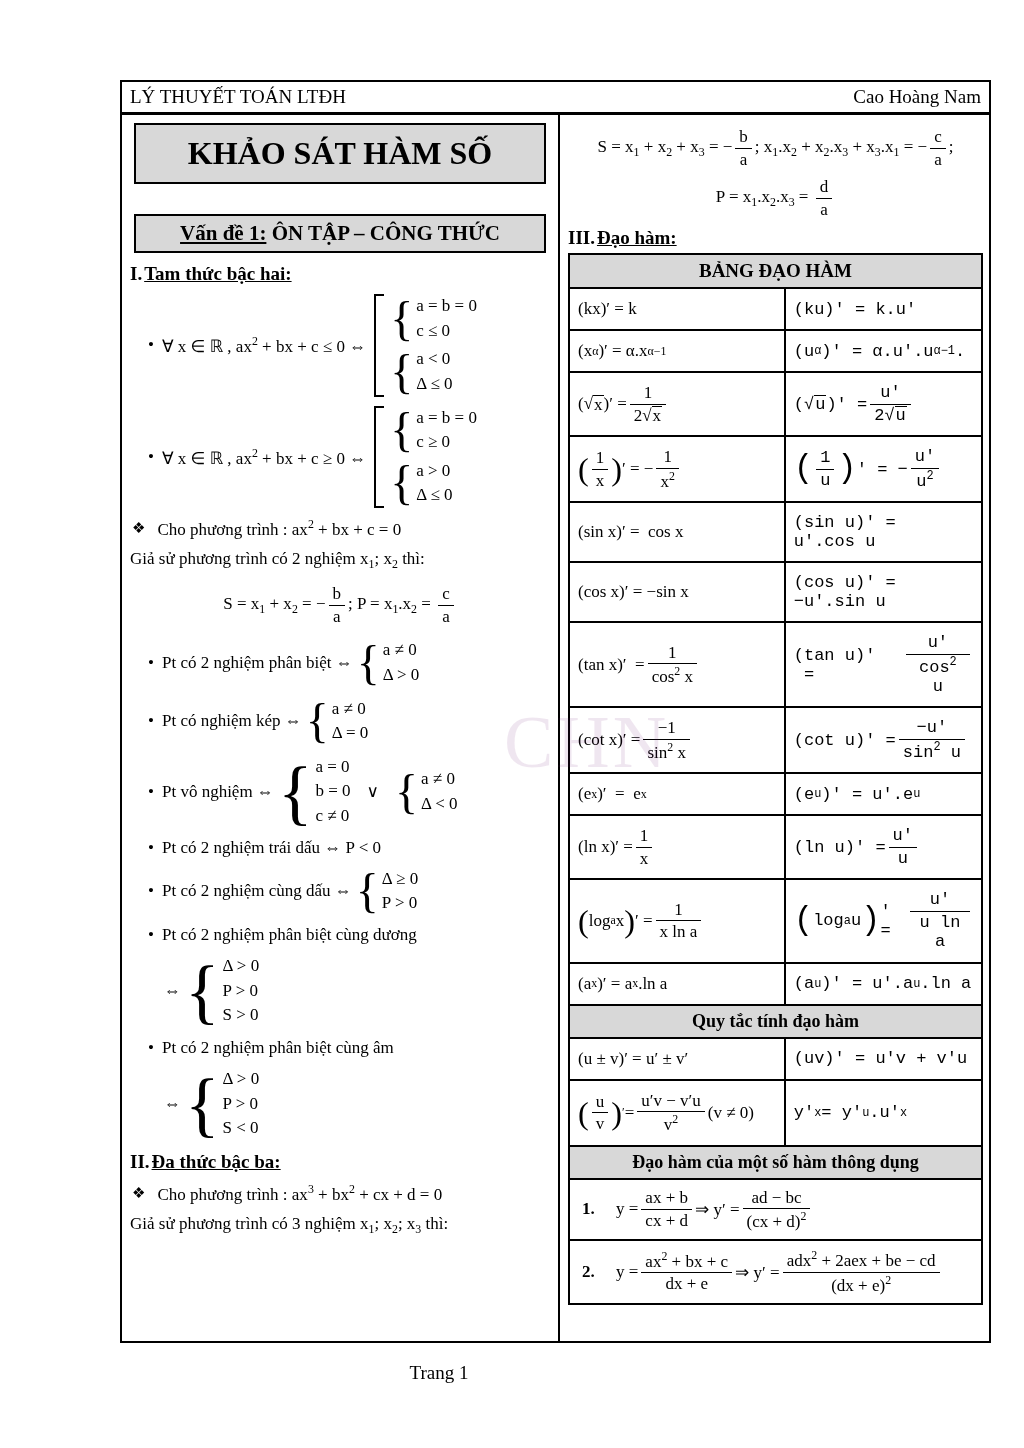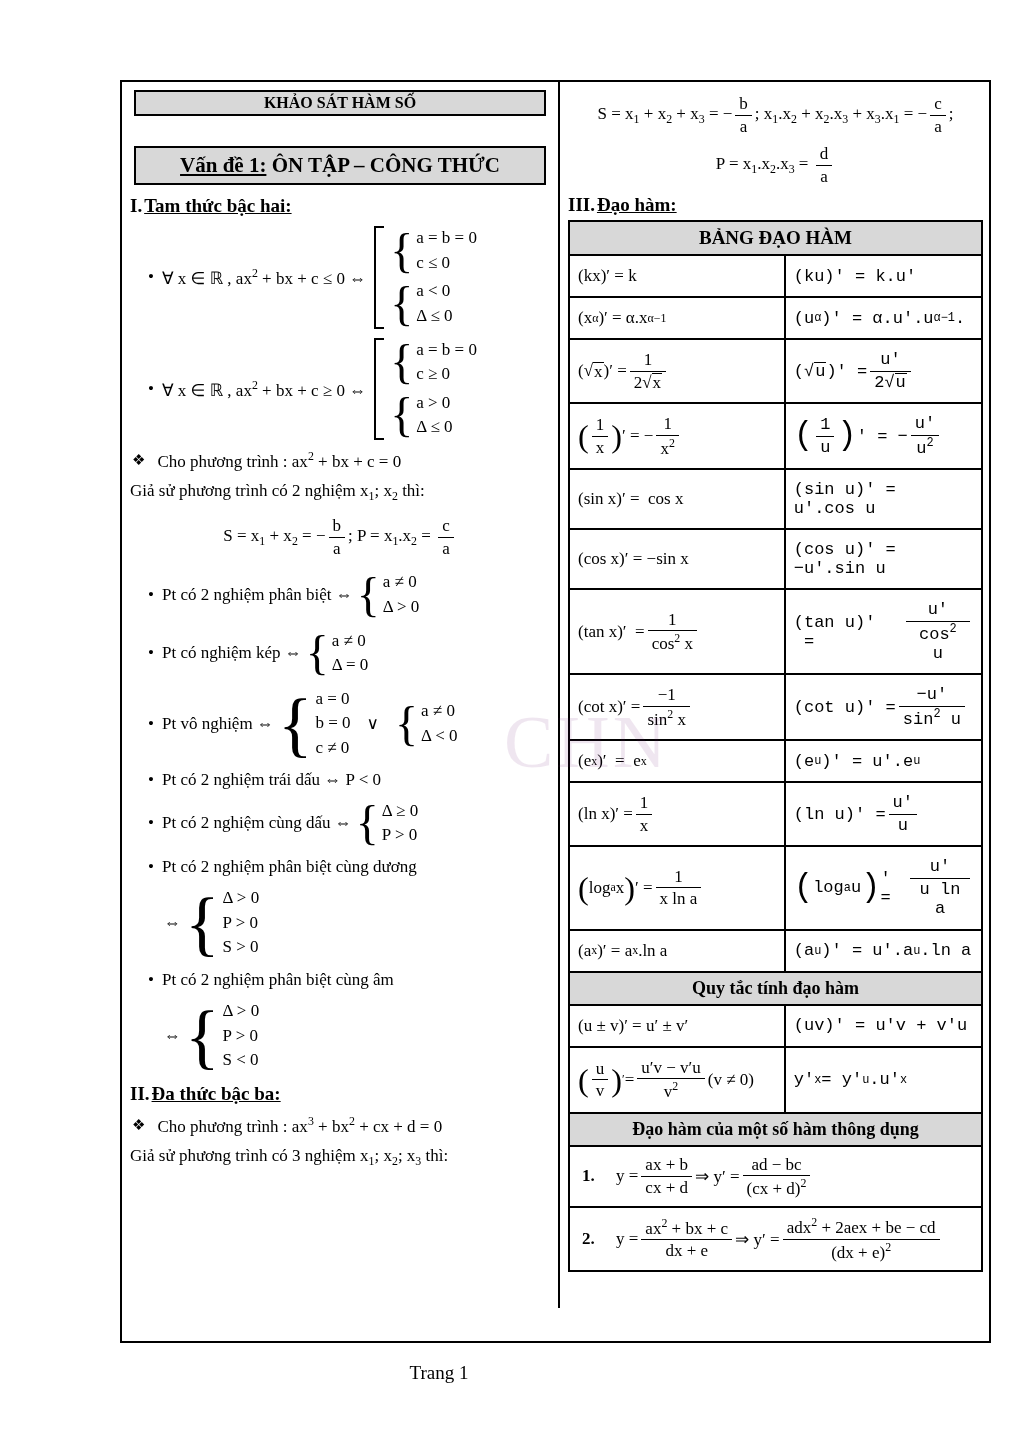--- a/index.html
+++ b/index.html
@@ -8,21 +8,21 @@
   .page{position:absolute;left:120px;top:80px;width:871px;height:1263px;
         border:2px solid #000;box-sizing:border-box;background:#fff;}
   .hdr{display:flex;justify-content:space-between;align-items:center;
        height:30px;padding:0 8px;border-bottom:3px solid #000;font-size:19px;}
   .cols{display:flex;height:calc(100% - 33px);}
   .colL{width:438px;border-right:2px solid #000;box-sizing:border-box;
         padding:5px 8px 0 8px;font-size:17px;}
   .colR{flex:1;box-sizing:border-box;padding:4px 6px 0 8px;font-size:17px;}
 
   .tbox{background:#d8d8d8;border:2px solid #000;text-align:center;font-weight:bold;}
-  .tbox.main{font-size:16px;padding:2px 0;margin:3px 4px 10px 4px;}
+  .tbox.main{font-size:32px;padding:10px 0;margin:3px 4px 10px 4px;}
   .tbox.sub{font-size:21px;padding:5px 0;margin:30px 4px 10px 4px;}
   .ul{text-decoration:underline;}
 
   .h1{font-weight:bold;font-size:19px;margin:6px 0 4px 0;}
   .h1 .hn{margin-right:2px;}
   .h1 .ht{text-decoration:underline;}
 
   .li{margin:9px 0;}
   .fx{display:flex;align-items:center;flex-wrap:nowrap;}
   .bu{margin:0 8px 0 18px;}
@@ -68,20 +68,24 @@
 
   .rf{margin:8px 0;font-size:17px;}
   .wm{position:absolute;left:382px;top:618px;font-size:74px;color:#701a75;opacity:0.10;
       letter-spacing:3px;pointer-events:none;z-index:6;font-weight:400;}
   .footer{position:absolute;left:0;top:1362px;width:836px;text-align:center;font-size:19px;margin-left:21px;}
 </style>
 </head>
 <body>
 
 <div class="page">
+  <div class="hdr">
+    <span>LÝ THUYẾT TOÁN LTĐH</span>
+    <span>Cao Hoàng Nam</span>
+  </div>
   <div class="cols">
     <div class="colL">
       <div class="tbox main">KHẢO SÁT HÀM SỐ</div>
       <div class="tbox sub"><span class="ul">Vấn đề 1:</span> ÔN TẬP – CÔNG THỨC</div>
       <div id="leftContent">
           <div>
             <div class="h1"><span class="hn">I.</span><span class="ht">Tam thức bậc hai:</span></div>
           </div>
           <div>
             <div class="li fx">

